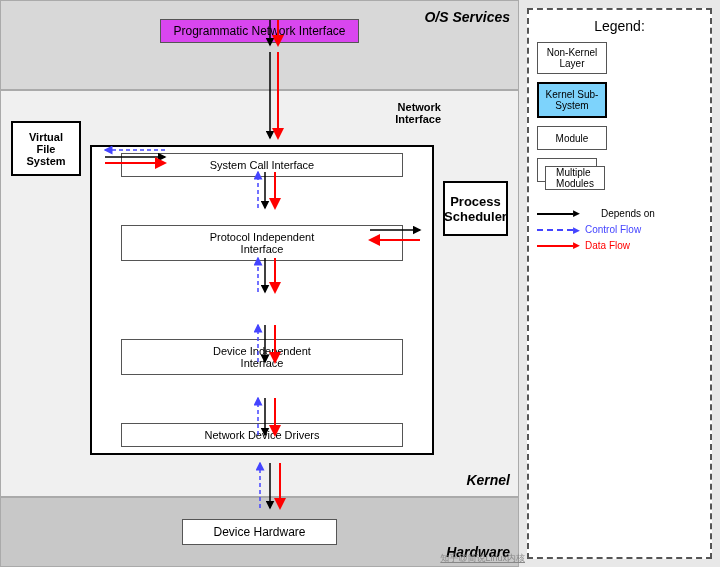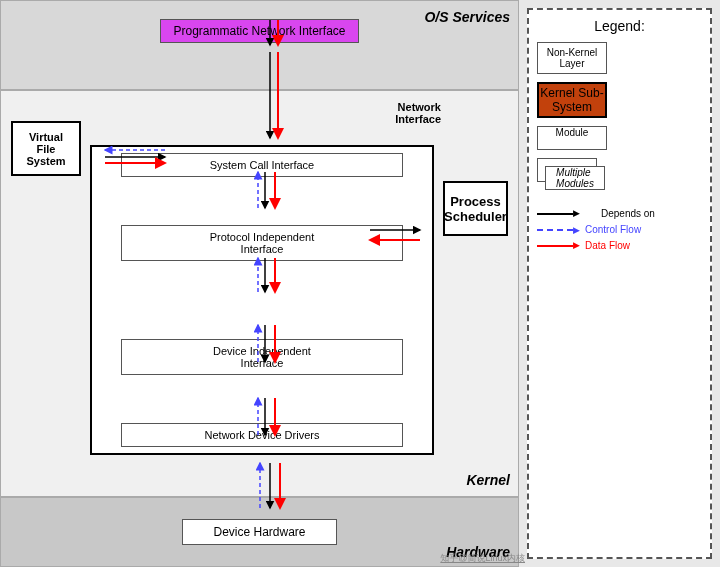--- a/index.html
+++ b/index.html
@@ -212,50 +212,49 @@
       display: flex;
       align-items: center;
       justify-content: center;
       font-size: 10px;
       text-align: center;
       flex-shrink: 0;
     }
 
     .legend-box-kernel {
       border: 2.5px solid #000;
-      background: #c2410c;
+      background: #7dd3fc;
       width: 70px;
       height: 36px;
       display: flex;
       align-items: center;
       justify-content: center;
-      font-size: 12px;
+      font-size: 10px;
       text-align: center;
       flex-shrink: 0;
     }
 
     .legend-box-module {
       border: 1px solid #555;
       background: white;
       width: 70px;
       height: 24px;
       display: flex;
-      align-items: flex-start;
+      align-items: center;
       justify-content: center;
       font-size: 10px;
       text-align: center;
       flex-shrink: 0;
     }
 
     .legend-box-multiple {
       position: relative;
       width: 70px;
       height: 38px;
       flex-shrink: 0;
-      font-style: italic;
     }
     .legend-box-multiple .m1 {
       position: absolute;
       top: 0; left: 0;
       width: 60px; height: 24px;
       border: 1px solid #555;
       background: white;
       font-size: 10px;
       display: flex; align-items: center; justify-content: center;
     }

